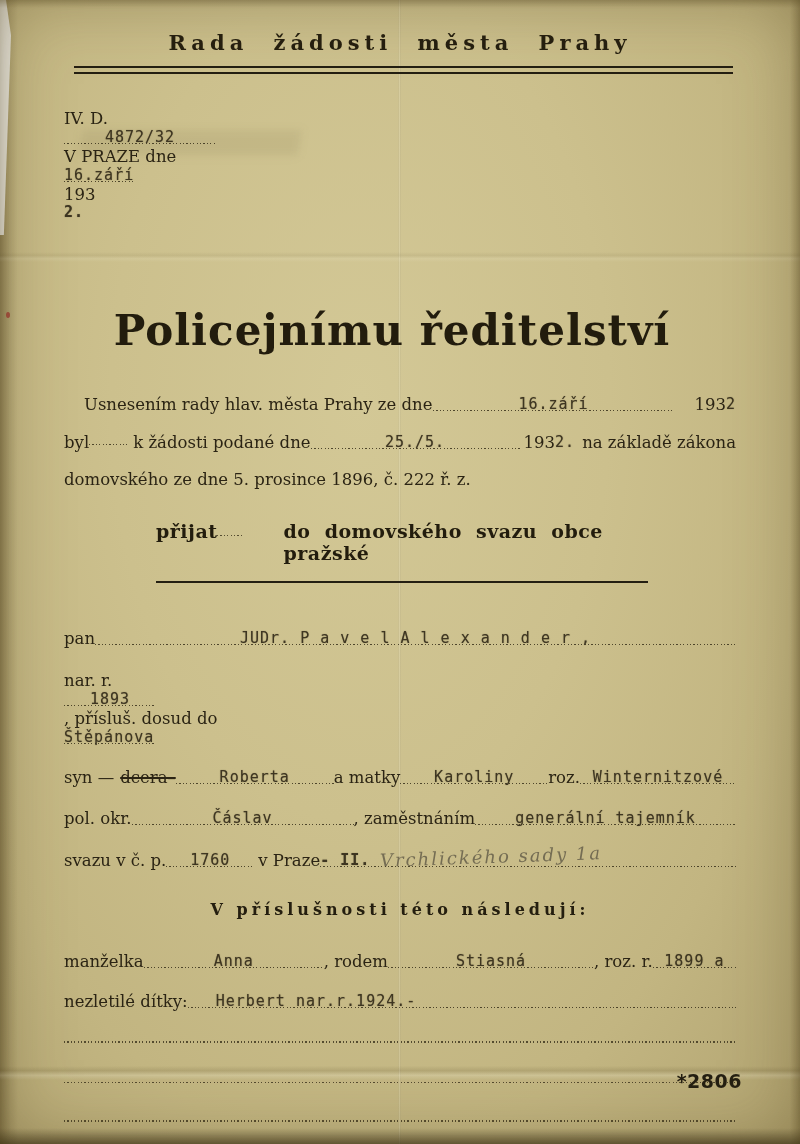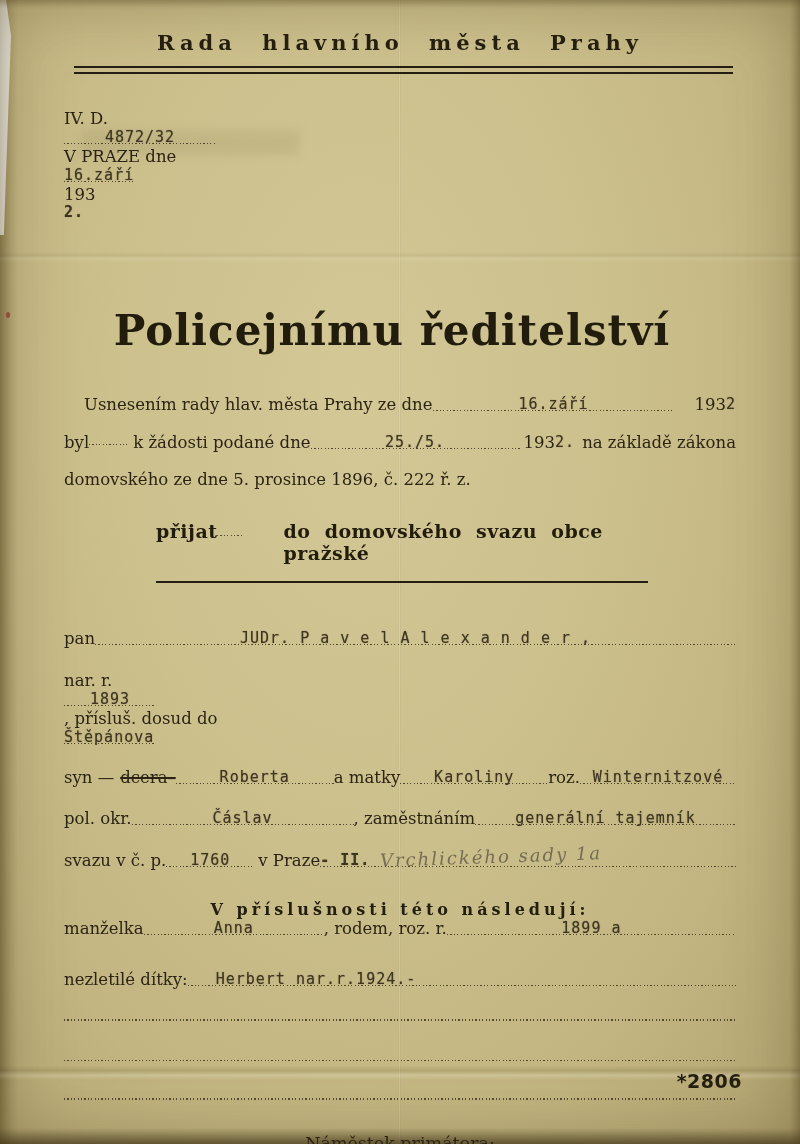--- a/index.html
+++ b/index.html
@@ -80,22 +80,22 @@
   .pol{margin-top:22px;}
   .syn{margin-top:21px;}
   .bytem{margin-top:21px;}
 
   .hand{font-style:italic;font-family:"DejaVu Serif","Liberation Serif",serif;
     color:rgba(92,86,68,.78);font-size:18px;letter-spacing:2px;
     display:inline-block;transform:rotate(-2deg) translateY(-3px);}
 
   .fam-heading{margin-top:30px;text-align:center;font-weight:bold;font-size:16px;
     letter-spacing:4px;color:#241e0f;}
-  .manzelka{}
-  .ditky{margin-top:32px;}
+  .manzelka{margin-top:33px;}
+  .ditky{margin-top:21px;}
 
   .blank-rule{height:1.5px;
     background:repeating-linear-gradient(90deg, rgba(56,48,26,.8) 0 1.2px, rgba(56,48,26,0) 1.2px 3.4px);}
   .b1{margin-top:30px;}
   .b2{margin-top:39px;}
   .b3{margin-top:37px;}
 
   .signer{margin-top:33px;text-align:center;font-size:17.5px;color:#241e0f;}
   .signature{width:170px;height:86px;margin:-4px auto 0 auto;}
 
@@ -114,21 +114,21 @@
   <div class="crease-h1"></div>
   <div class="crease-h2"></div>
   <div class="top-shade"></div>
   <div class="right-shade"></div>
   <div class="bottom-shade"></div>
   <div class="red-speck"></div>
   <div class="ghost-smudge"></div>
 
   <div class="content">
 
-    <div class="header-title">Rada hlavního města Prahy</div>
+    <div class="header-title">Rada žádosti města Prahy</div>
     <div class="double-rule"></div>
 
     <div class="form-line" style="margin-top:35px;flex-direction:column;">
       <span class="lbl">IV. D.</span>
       <span class="fill" style="width:152px;"><span class="typed">4872/32</span></span>
       <span style="width:78px;"></span>
       <span class="lbl">V PRAZE dne</span>
       <span class="fill grow"><span class="typed">16.září</span></span>
       <span class="lbl">193</span>
       <span class="typed" style="font-weight:bold;">2.</span>
@@ -196,20 +196,21 @@
       <span class="lbl" style="padding-left:4px;">v Praze</span>
       <span class="fill grow" style="text-align:left;"><span class="typed" style="font-weight:bold;">- II.</span><span class="hand" style="margin-left:10px;">Vrchlického sady 1a</span></span>
     </div>
 
     <div class="fam-heading">V příslušnosti této následují:</div>
 
     <div class="form-line manzelka">
       <span class="lbl">manželka</span>
       <span class="fill" style="width:180px;"><span class="typed">Anna</span></span>
       <span class="lbl">, rodem</span>
+      <span class="fill" style="width:206px;"><span class="typed">Stiasná</span></span>
       <span class="lbl">, roz. r.</span>
       <span class="fill grow"><span class="typed">1899 a</span></span>
     </div>
 
     <div class="form-line ditky">
       <span class="lbl">nezletilé dítky:</span>
       <span class="fill grow typed-left"><span class="typed">Herbert nar.r.1924.-</span></span>
     </div>
 
     <div class="blank-rule b1"></div>

